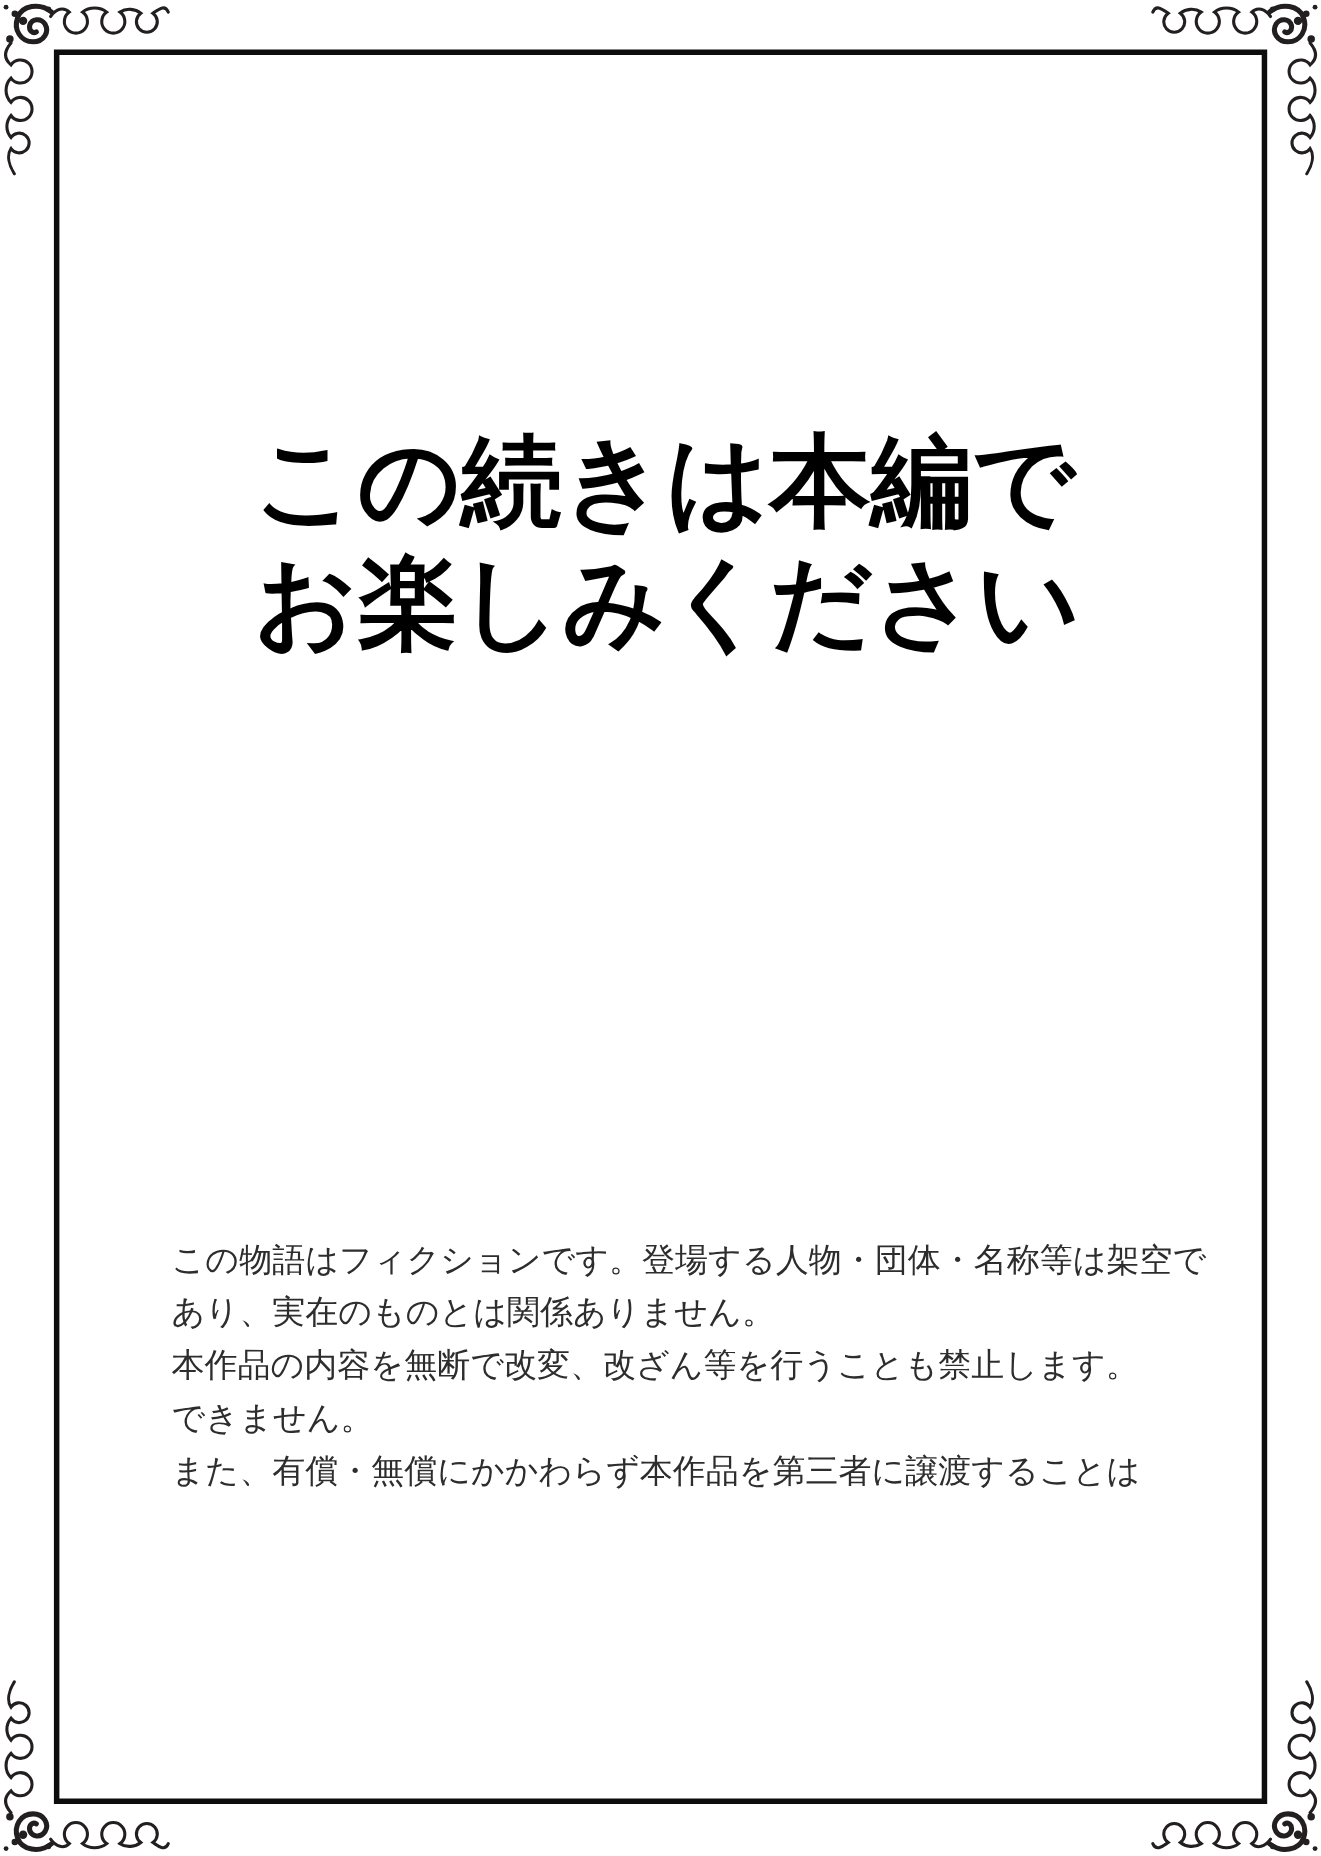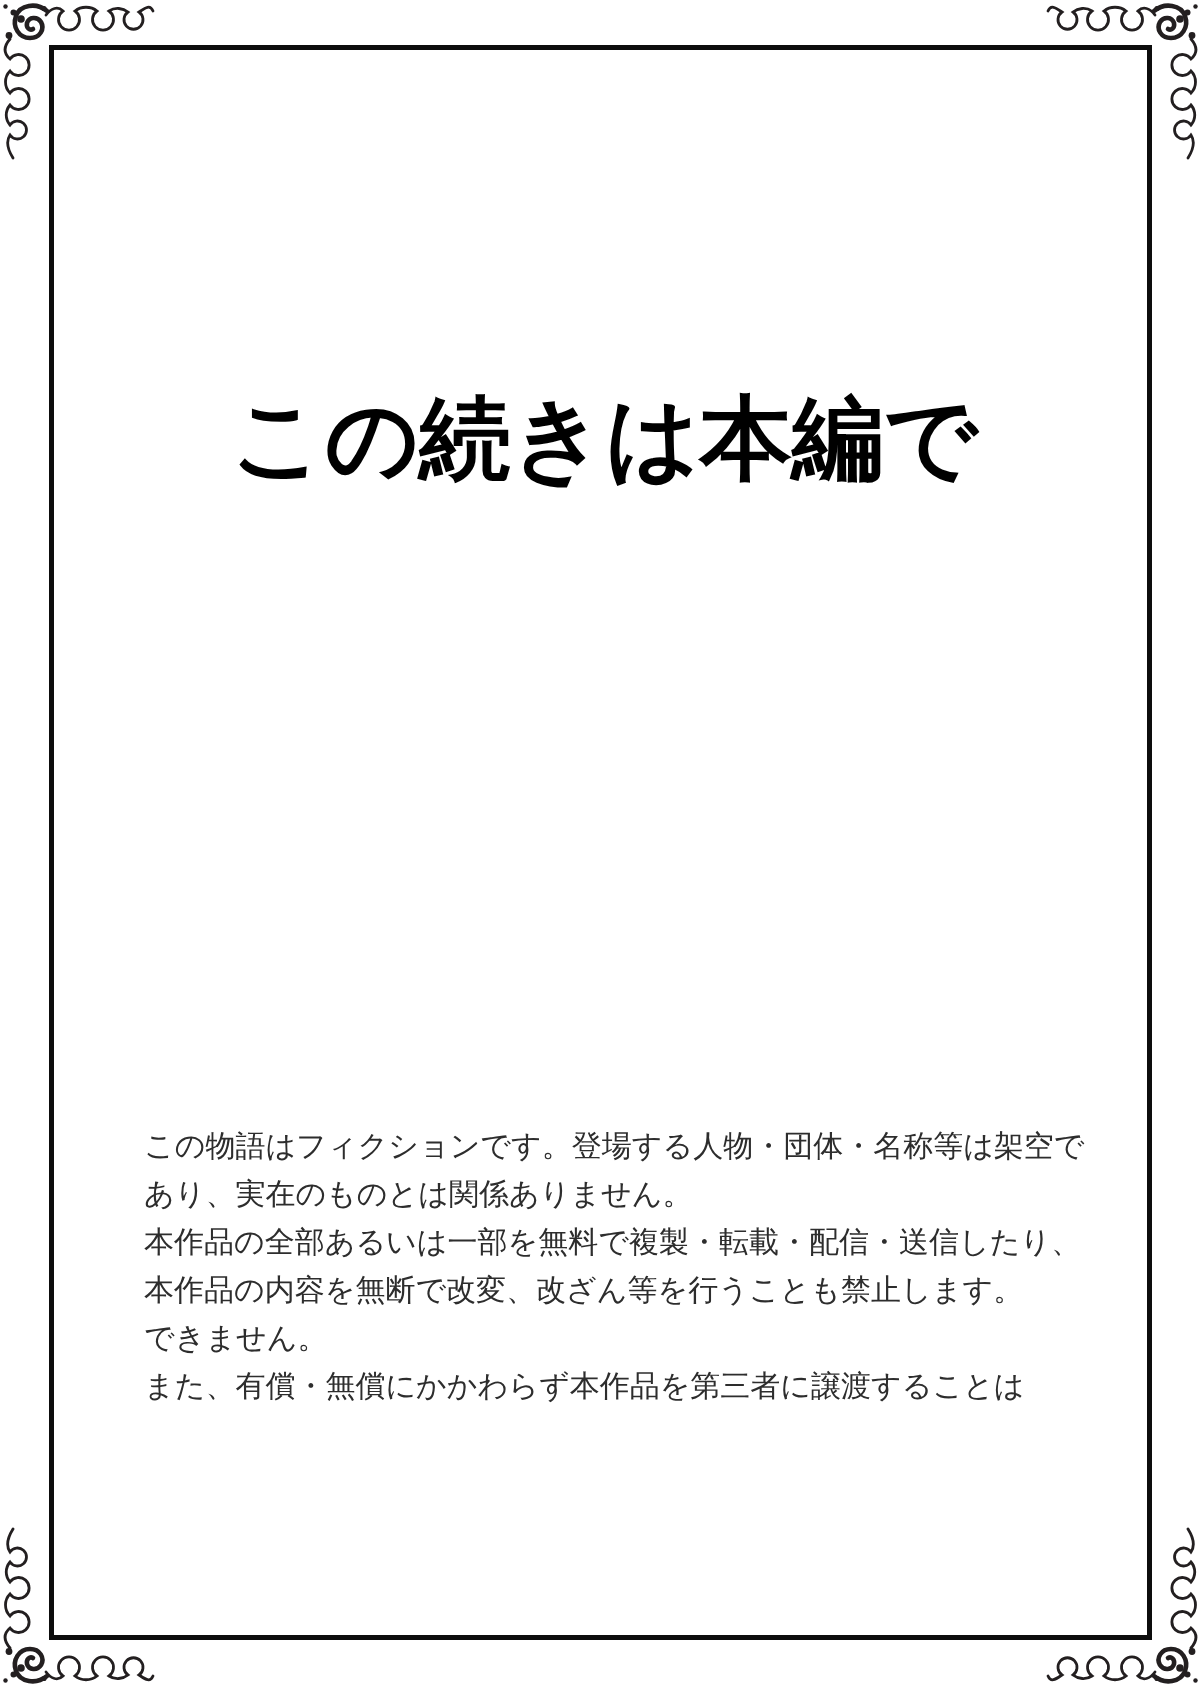--- a/index.html
+++ b/index.html
@@ -42,21 +42,21 @@
     top: 383px;
     color: #000000;
     font-weight: bold;
     font-size: 92px;
     line-height: 110px;
     letter-spacing: 0px;
     white-space: nowrap;
   }
   .disclaimer {
     position: absolute;
-    left: 144px;
+    left: 156px;
     top: 1122px;
     width: 880px;
     color: #2d2d2d;
     font-size: 30px;
     line-height: 48px;
     font-weight: normal;
   }
   .disclaimer div { white-space: nowrap; }
 </style>
 </head>
@@ -104,24 +104,24 @@
   <span class="corner br">
     <svg width="165" height="165" viewBox="0 0 165 165">
         <use href="#flourish"></use>
       </svg>
   </span>
 
   <div class="frame"></div>
 
   <div class="heading">
     <div>この続きは本編で</div>
+    <div>お楽しみください</div>
   </div>
 
   <div class="disclaimer">
     <div>この物語はフィクションです。登場する人物・団体・名称等は架空で</div>
     <div>あり、実在のものとは関係ありません。</div>
-    <div>本作品の全部あるいは一部を無料で複製・転載・配信・送信したり、</div>
     <div>本作品の内容を無断で改変、改ざん等を行うことも禁止します。</div>
     <div>できません。</div>
     <div>また、有償・無償にかかわらず本作品を第三者に譲渡することは</div>
   </div>
 
 </div>
 
 </body></html>

